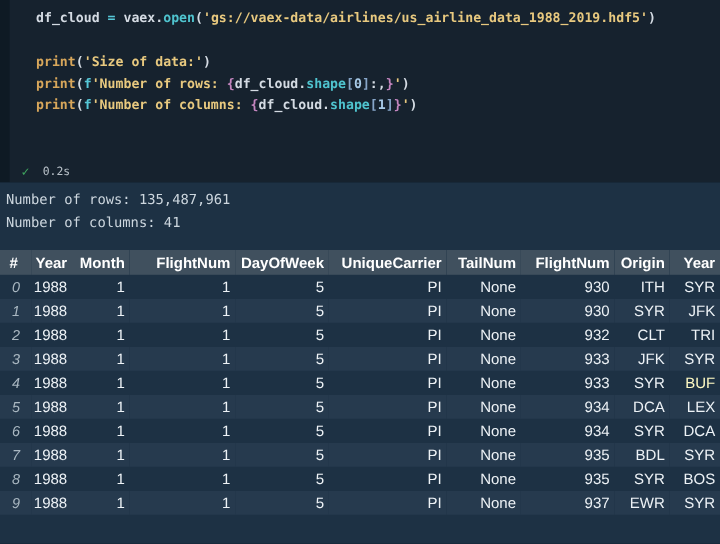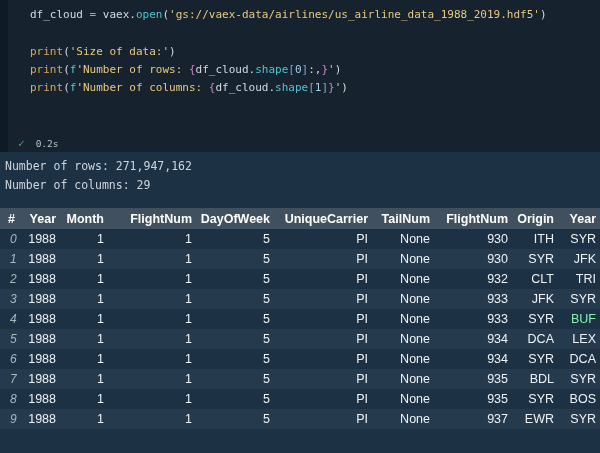--- a/index.html
+++ b/index.html
@@ -15,21 +15,21 @@
   }
   .code-cell{
     position:relative;height:152px;margin-left:8px;
     background:var(--cell-bg);
   }
   .code-lines{
     padding:6px 0 0 22px;
     font-size:11px;line-height:18.3px;
   }
   .code-line{white-space:pre;min-height:18.3px;}
-  .code-line span{white-space:pre;}
+  .code-line span{white-space:pre;font-weight:bold;}
   .exec-bar{
     position:absolute;left:0;bottom:0;height:17px;width:100%;
     display:flex;align-items:center;gap:11px;padding-left:10px;
     font-size:9.5px;
   }
   .check{font-size:11px;line-height:1;}
   .output-area{
     position:absolute;top:152px;left:0;width:600px;height:301px;
     background:var(--output-bg);
   }
@@ -69,22 +69,22 @@
         <div class="code-line"></div>
       </div>
     <div class="exec-bar">
       <span class="check" style="color: rgb(63, 165, 95);">✓</span>
       <span class="time" style="color: rgb(185, 194, 201);">0.2s</span>
     </div>
   </div>
 
   <div class="output-area">
     <div class="stdout" id="stdout" style="color: rgb(204, 214, 222);">
-        <div>Number of rows: 271,947,162</div>
-        <div>Number of columns: 29</div>
+        <div>Number of rows: 135,487,961</div>
+        <div>Number of columns: 41</div>
       </div>
     <table class="df">
       <colgroup id="df-cols">
           <col style="width: 26px;">
           <col style="width: 34px;">
           <col style="width: 48px;">
           <col style="width: 88px;">
           <col style="width: 78px;">
           <col style="width: 98px;">
           <col style="width: 62px;">
@@ -158,21 +158,21 @@
           <tr>
             <td class="first" style="color: rgb(169, 183, 193);">4</td>
             <td style="color: rgb(237, 242, 246);">1988</td>
             <td style="color: rgb(237, 242, 246);">1</td>
             <td style="color: rgb(237, 242, 246);">1</td>
             <td style="color: rgb(237, 242, 246);">5</td>
             <td style="color: rgb(237, 242, 246);">PI</td>
             <td style="color: rgb(237, 242, 246);">None</td>
             <td style="color: rgb(237, 242, 246);">933</td>
             <td style="color: rgb(237, 242, 246);">SYR</td>
-            <td style="color: #86efac;">BUF</td>
+            <td style="color: #fef9c3;">BUF</td>
           </tr>
           <tr>
             <td class="first" style="color: rgb(169, 183, 193);">5</td>
             <td style="color: rgb(237, 242, 246);">1988</td>
             <td style="color: rgb(237, 242, 246);">1</td>
             <td style="color: rgb(237, 242, 246);">1</td>
             <td style="color: rgb(237, 242, 246);">5</td>
             <td style="color: rgb(237, 242, 246);">PI</td>
             <td style="color: rgb(237, 242, 246);">None</td>
             <td style="color: rgb(237, 242, 246);">934</td>

